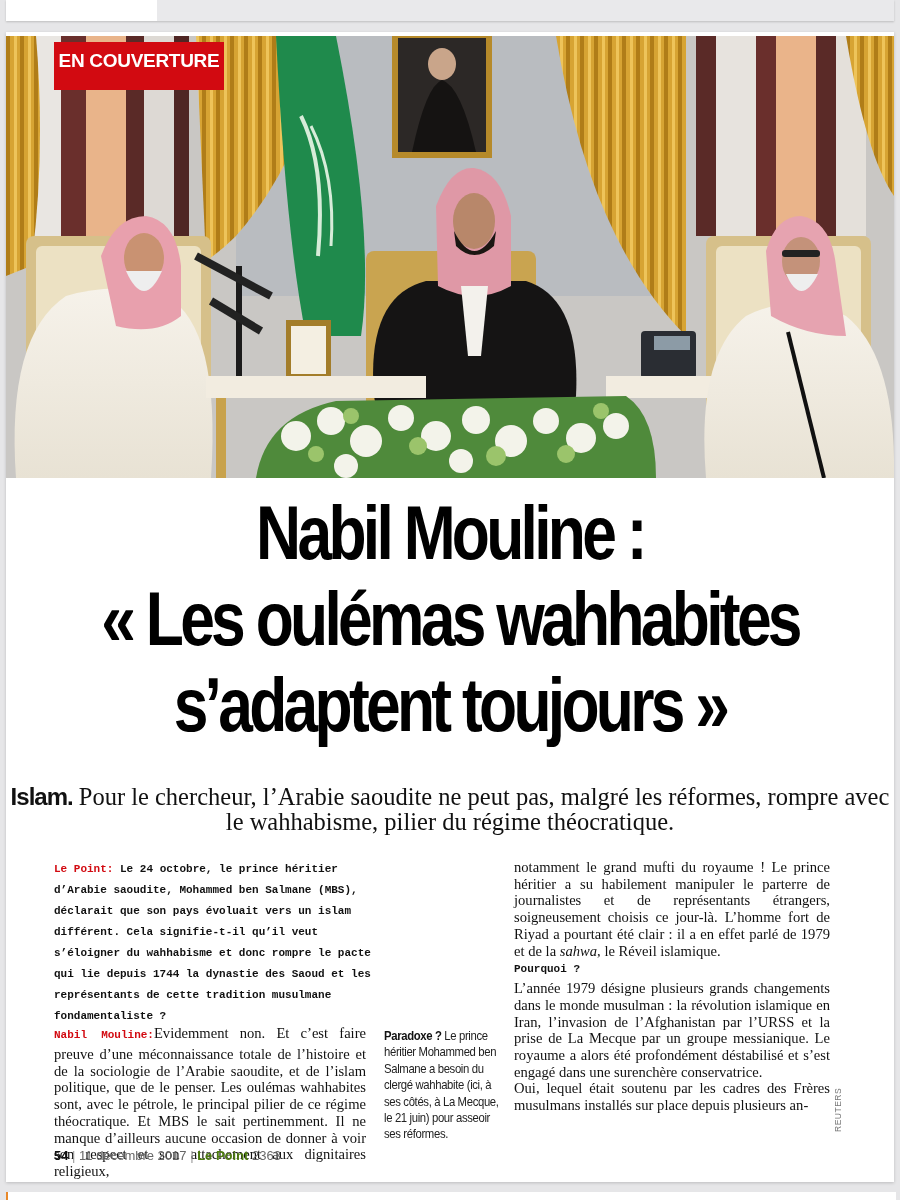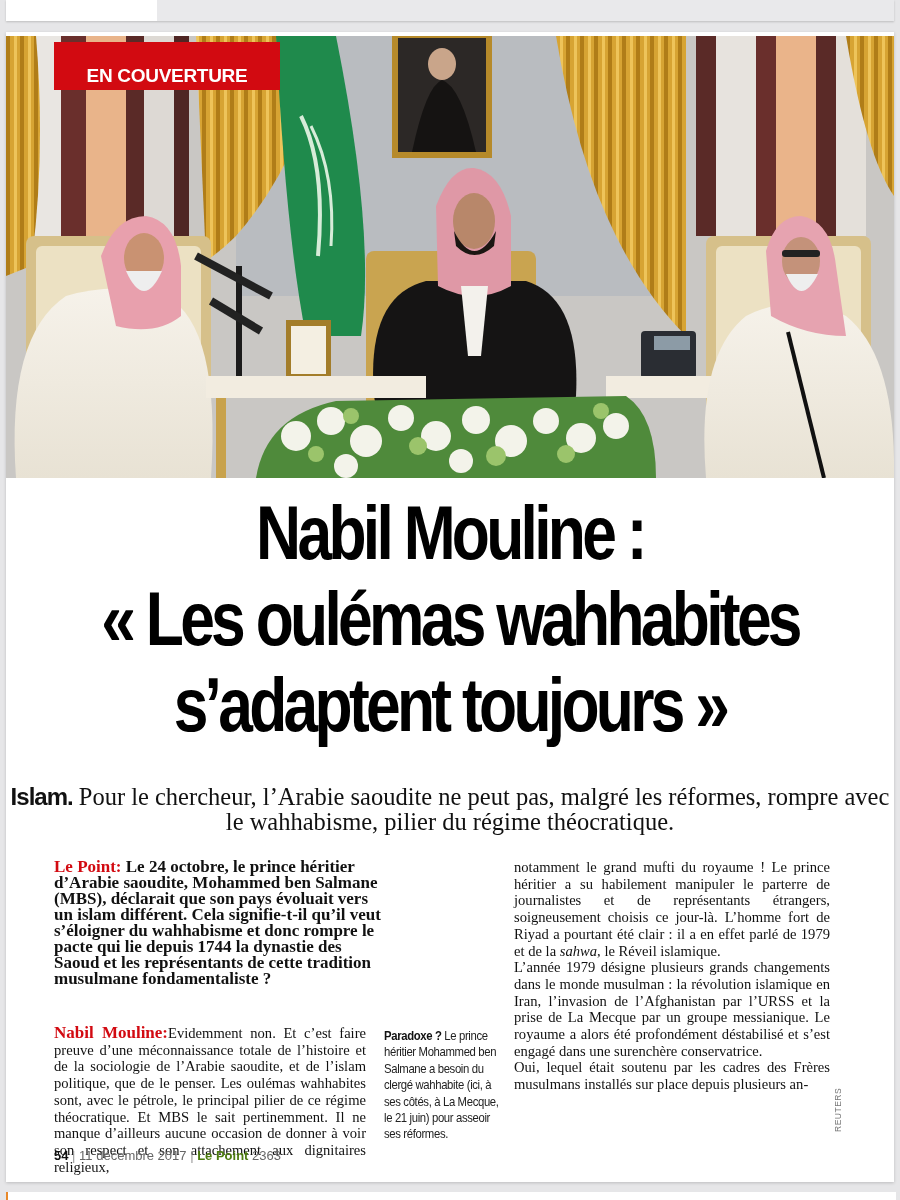--- a/index.html
+++ b/index.html
@@ -3,27 +3,27 @@
   <meta charset="utf-8">
   <style>
     html, body { margin:0; padding:0; }
     body { width:900px; height:1200px; background:#e6e6e8; position:relative; overflow:hidden; font-family:"Liberation Sans", sans-serif; }
     .prev-page { position:absolute; left:6px; top:0; width:888px; height:21px; background:#e9e9eb; box-shadow:0 1px 2px rgba(0,0,0,0.18); }
     .prev-page .white-tab { position:absolute; left:0; top:0; width:151px; height:21px; background:#fff; }
     .page { position:absolute; left:6px; top:32px; width:888px; height:1150px; background:#fff; box-shadow:0 1px 3px rgba(0,0,0,0.18); }
     .next-page { position:absolute; left:6px; top:1192px; width:888px; height:20px; background:#fff; border-left:2px solid #e8892a; }
     .photo { position:absolute; left:0; top:4px; width:888px; height:442px; overflow:hidden; }
     .photo svg { display:block; }
-    .section-tag { position:absolute; left:48px; top:6px; width:226px; height:48px; background:#d20a11; color:#fff; font-weight:bold; font-size:19px; letter-spacing:-0.3px; display:flex; align-items:flex-end; justify-content:center; padding-bottom:3px; box-sizing:border-box; }
+    .section-tag { position:absolute; left:48px; top:6px; width:170px; height:48px; background:#d20a11; color:#fff; font-weight:bold; font-size:19px; letter-spacing:-0.3px; display:flex; align-items:flex-end; justify-content:center; padding-bottom:18px; box-sizing:border-box; }
     .headline { position:absolute; left:0; top:458px; width:888px; text-align:center; font-family:"Liberation Sans", sans-serif; font-weight:bold; color:#000; font-size:76px; line-height:86px; letter-spacing:-4.5px; transform:scaleX(0.82); transform-origin:center; }
     .headline div { white-space:nowrap; }
     .standfirst { position:absolute; left:0; top:752px; width:888px; text-align:center; font-family:"Liberation Serif", serif; font-size:24.5px; line-height:25px; color:#111; }
     .standfirst .kicker { font-family:"Liberation Sans", sans-serif; font-weight:bold; letter-spacing:-1px; font-size:24px; }
     .col { position:absolute; font-size:13.6px; line-height:16.7px; color:#111; }
-    .q { font-family:Liberation Serif, serif; font-weight:bold; font-size:17px; line-height:16px; }
+    .q { font-family:Liberation Mono, monospace; font-weight:bold; font-size:11px; line-height:21px; }
     .red { color:#d20a11; }
     .serif { font-family:"Liberation Serif", serif; font-size:14.6px; line-height:16.7px; text-align:justify; }
     .col-left-top { left:48px; top:827px; width:330px; }
     .col-left-bottom { left:48px; top:960px; width:312px; }
     .caption { position:absolute; left:378px; top:966px; width:118px; font-size:12.6px; line-height:16.4px; color:#222; font-family:"Liberation Sans", sans-serif; letter-spacing:-0.4px; transform:scaleX(0.9); transform-origin:left; width:130px; }
     .caption b { font-weight:bold; color:#111; }
     .col-right { left:508px; top:827px; width:316px; }
     .credit { position:absolute; left:827px; top:1082px; font-size:8.5px; color:#777; transform:rotate(-90deg); transform-origin:left top; letter-spacing:0.5px; }
     .folio { position:absolute; left:48px; top:1116px; font-size:13px; color:#666; }
     .folio .num { color:#111; font-weight:bold;margin-top:38px; }
@@ -176,20 +176,21 @@
   </div>
 
   <div class="caption" style="top:996px;">
     <b>Paradoxe ?</b><span> Le prince héritier Mohammed ben Salmane a besoin du clergé wahhabite (ici, à ses côtés, à La Mecque, le 21 juin) pour asseoir ses réformes.</span>
   </div>
 
   <div class="col col-right">
     <div class="serif">
       <span>notamment le grand mufti du royaume ! Le prince héritier a su habilement manipuler le parterre de journalistes et de représentants étrangers, soigneusement choisis ce jour-là. L’homme fort de Riyad a pourtant été clair : il a en effet parlé de 1979 et de la </span><i>sahwa</i><span>, le Réveil islamique.</span>
     </div>
+    <div class="q">Pourquoi ?</div>
     <div class="serif">L’année 1979 désigne plusieurs grands changements dans le monde musulman : la révolution islamique en Iran, l’invasion de l’Afghanistan par l’URSS et la prise de La Mecque par un groupe messianique. Le royaume a alors été profondément déstabilisé et s’est engagé dans une surenchère conservatrice.</div>
     <div class="serif">Oui, lequel était soutenu par les cadres des Frères musulmans installés sur place depuis plusieurs an-</div>
   </div>
 
   <div class="credit" style="top:1100px;">REUTERS</div>
 
   <div class="folio">
     <span class="num">54</span><span class="sep"> | </span><span>11 décembre 2017</span><span class="sep"> | </span><span class="brand">Le Point</span> <span>2363</span>
   </div>
 </div>

